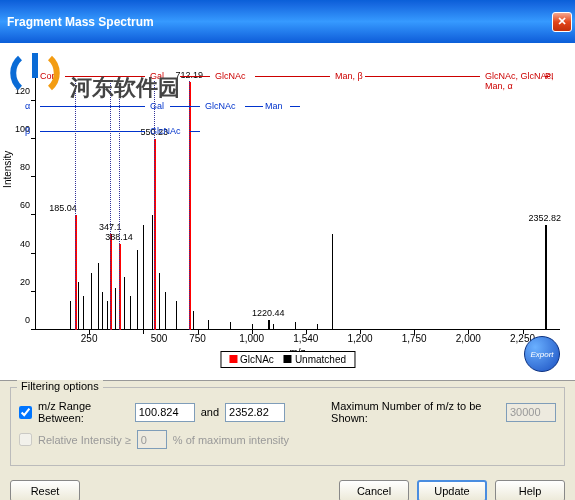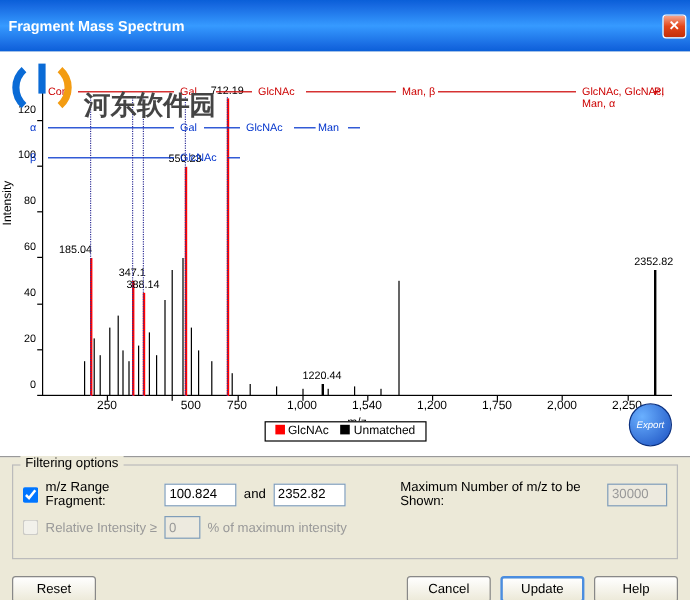--- a/index.html
+++ b/index.html
@@ -172,21 +172,21 @@
   </div>
 
   <div class="export-btn">Export</div>
 </div>
 
 <div class="filter-panel">
   <div class="fieldset">
     <div class="legend-txt">Filtering options</div>
     <div class="row">
       <input type="checkbox" checked="" style="">
-      <span>m/z Range Fragment:</span>
+      <span>m/z Range Between:</span>
       <input type="text" style="width: 60px;" value="100.824">
       <span>and</span>
       <input type="text" style="width: 60px;" value="2352.82">
       <span style="margin-left:40px">Maximum Number of m/z to be Shown:</span>
       <input type="text" style="width: 50px; color: rgb(153, 153, 153);" disabled="" value="30000">
     </div>
     <div class="row disabled">
       <input type="checkbox" disabled="" style="">
       <span>Relative Intensity ≥</span>
       <input type="text" style="width: 30px; color: rgb(153, 153, 153);" disabled="" value="0">

